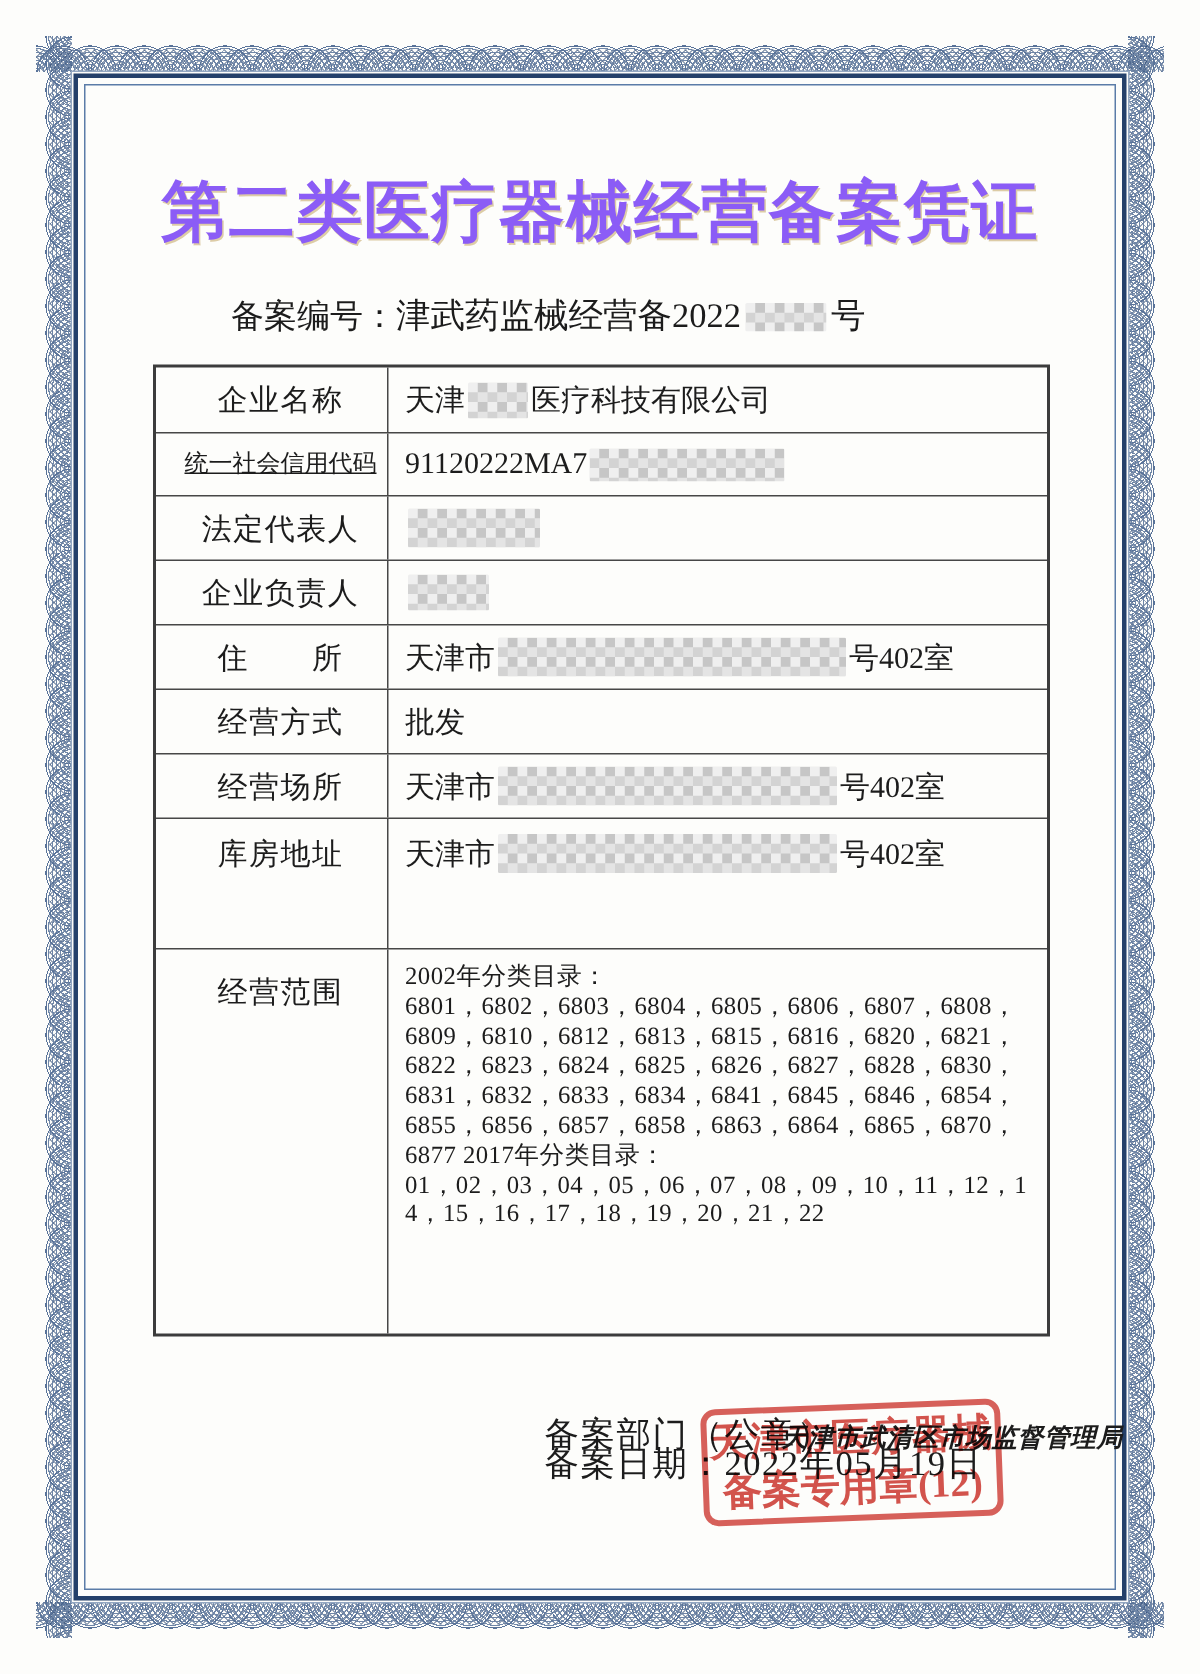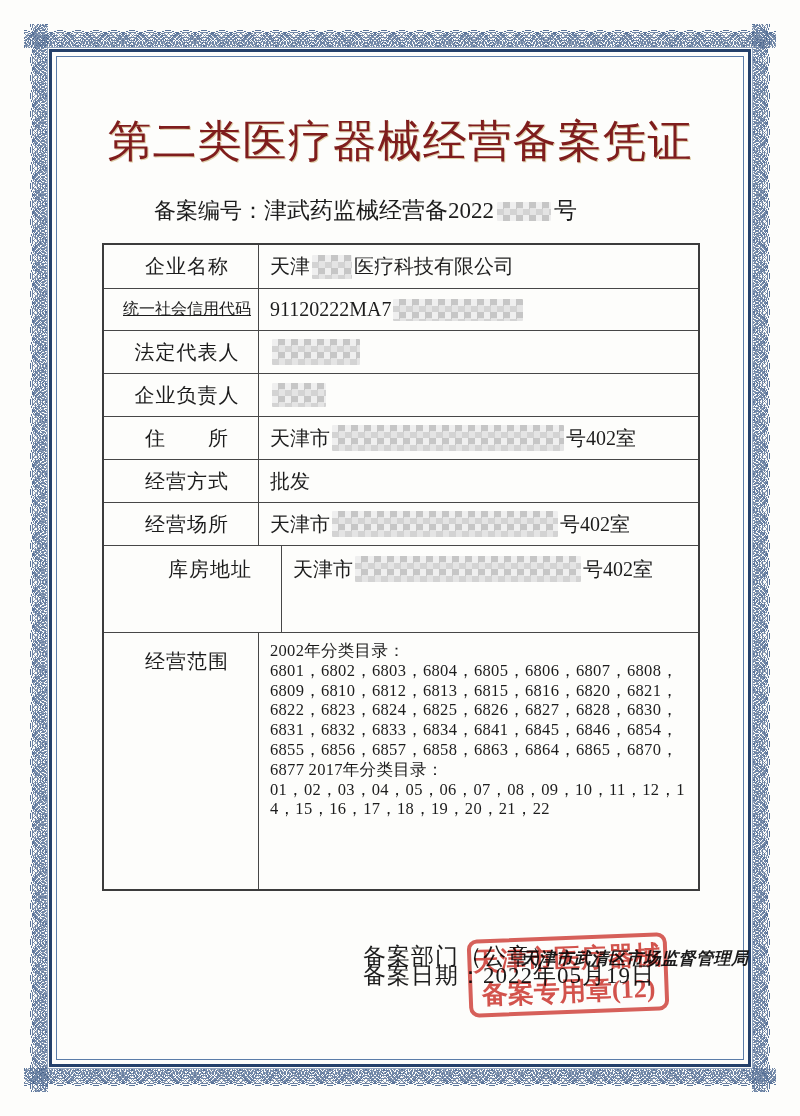--- a/index.html
+++ b/index.html
@@ -46,35 +46,35 @@
       repeating-linear-gradient(135deg, rgba(50,78,120,.5) 0 .9px, transparent .9px 3.4px);
     background-size:26px 36px,26px 36px,15px 100%,15px 100%;
     background-position:0 0,0 18px,0 0,0 0;
     background-repeat:repeat-y,repeat-y,no-repeat,no-repeat;}
   .frame1{position:absolute;inset:47px;border:1px solid #93a7c2;}
   .frame2{position:absolute;inset:49px;border:3px solid #24406a;}
   .frame3{position:absolute;inset:56px;border:1px solid #5b7ca8;}
 
   
   .cert-title{position:absolute;left:0;right:0;top:112px;text-align:center;
-    font-size:44px;font-weight:400;letter-spacing:1px;color:#7f1d1d;
+    font-size:44px;font-weight:700;letter-spacing:1px;color:#8b5cf6;
     text-shadow:1px 1px 0 rgba(200,172,110,.6);}
   .number-line{position:absolute;left:154px;top:195px;font-size:22px;white-space:nowrap;}
   .number-line .num-val{font-size:23px;}
 
   .cert-table{position:absolute;left:102px;top:243px;width:598px;
     border:2px solid #3c3c3c;box-sizing:border-box;}
   .trow{display:flex;box-sizing:border-box;border-bottom:1.5px solid #474747;}
   .trow:last-child{border-bottom:none;}
   .tlabel{width:155px;flex:0 0 155px;box-sizing:border-box;border-right:1.5px solid #474747;
     display:flex;align-items:center;justify-content:center;font-size:20px;letter-spacing:1px;padding-left:12px;}
   .tlabel.small{font-size:16px;letter-spacing:0;text-decoration:underline;}
   .tvalue{flex:1;display:flex;align-items:center;padding-left:11px;font-size:20px;white-space:nowrap;}
   .trow.top-align .tlabel,.trow.top-align .tvalue{align-items:flex-start;}
-  .trow.top-align .tlabel{padding-top:10px;margin-left:23px;}
+  .trow.top-align .tlabel{padding-top:10px;}
   .trow.top-align .tvalue{padding-top:10px;}
   .trow.scope-row .tlabel{align-items:flex-start;padding-top:15px;}
   .trow.scope-row .tvalue{display:block;padding-top:8px;font-size:16.5px;line-height:19.8px;
     letter-spacing:.3px;white-space:normal;}
 
   .mosaic{display:inline-block;border-radius:1px;
     background:conic-gradient(#c6c6c6 25%, #e4e4e4 0 50%, #d3d3d3 0 75%, #efefef 0);
     background-size:13px 13px;}
   .num-mosaic{width:54px;height:19px;vertical-align:-3px;margin:0 3px;}
   .m-inline{margin:0 2px;}

